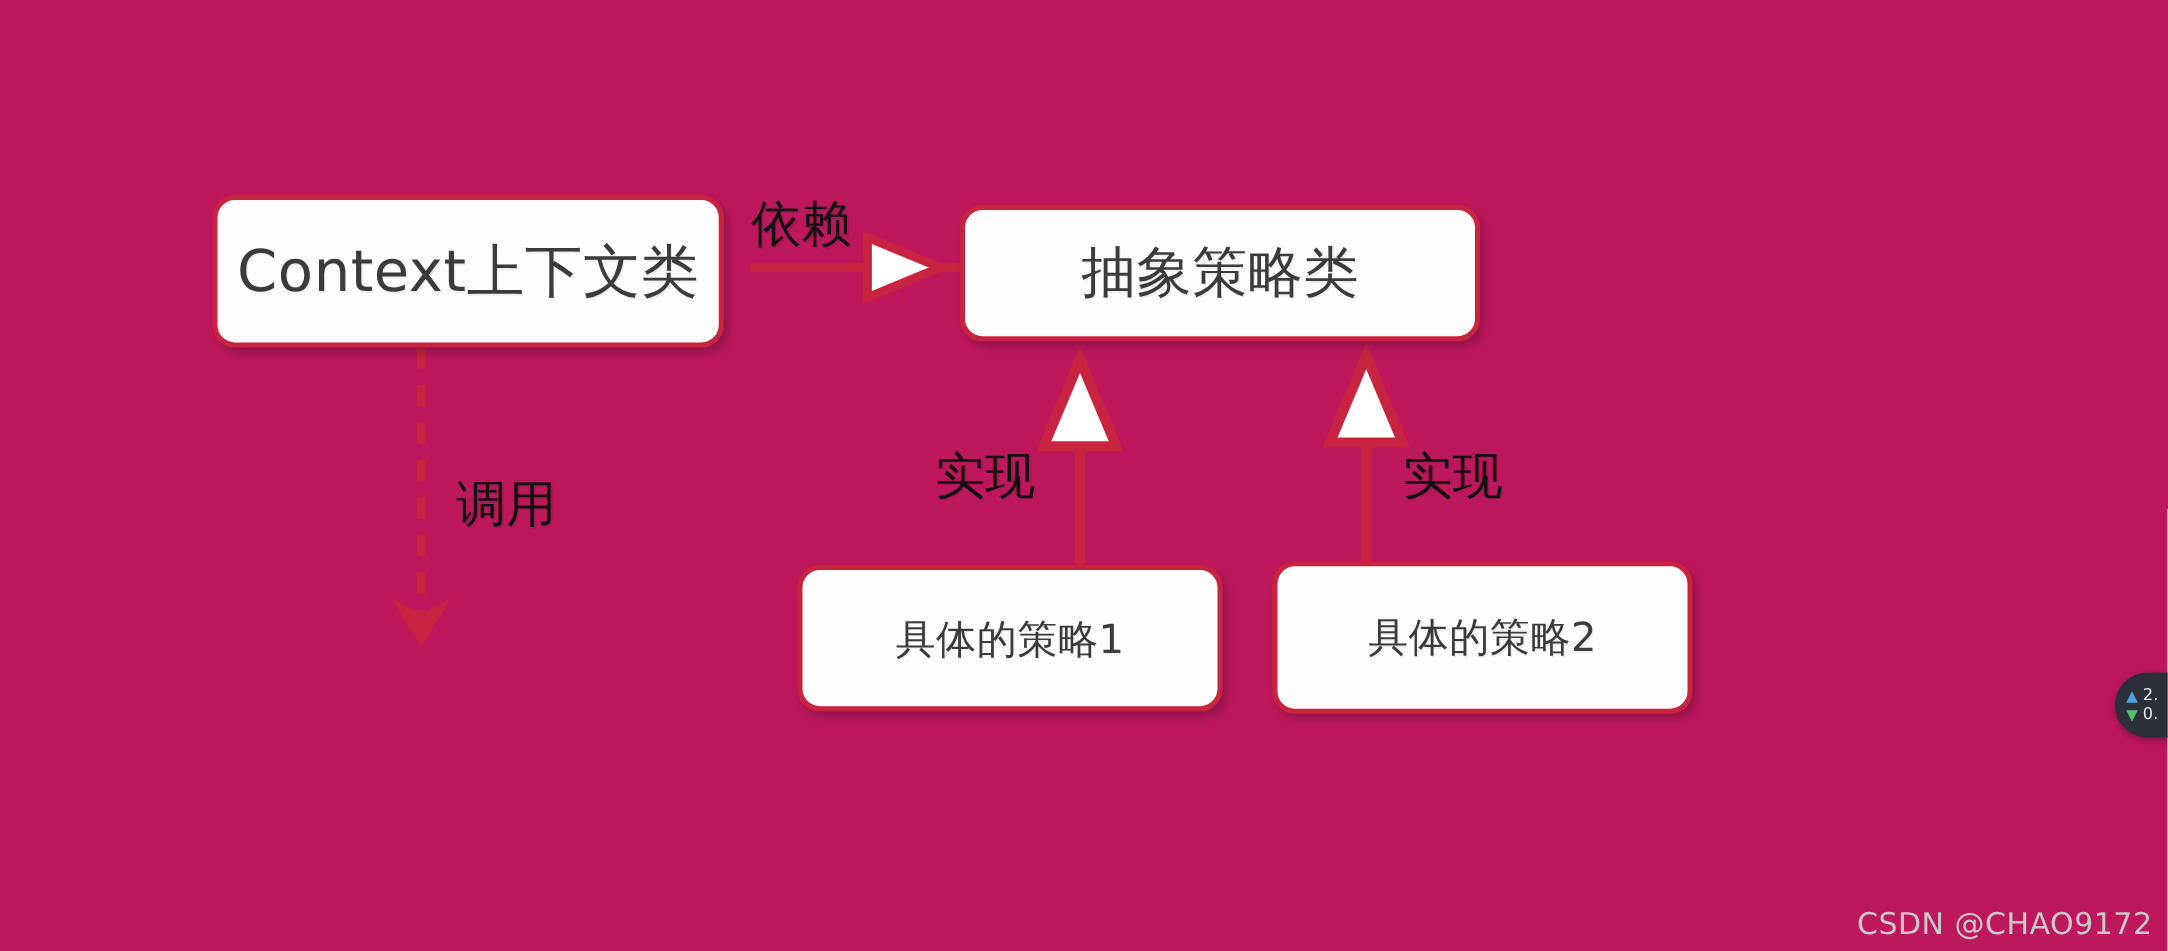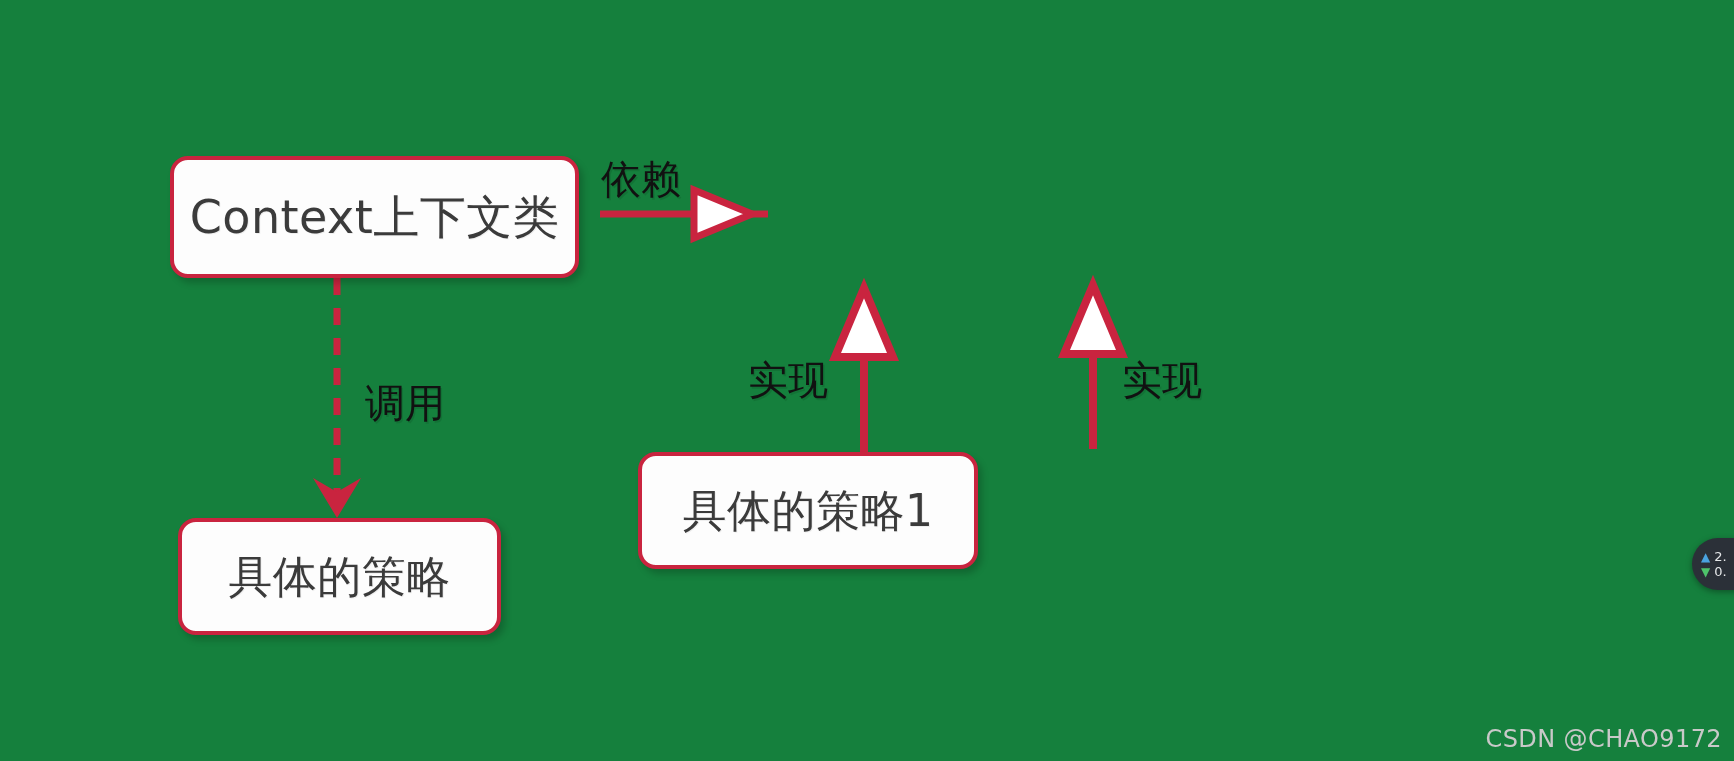--- a/index.html
+++ b/index.html
@@ -13,39 +13,39 @@
     position: relative;
     overflow: hidden;
     font-family: "DejaVu Sans", "Liberation Sans", sans-serif;
   }
 
   #canvas {
     position: absolute;
     left: 0; top: 0;
     width: 1734px;
     height: 761px;
-    background: #15803d;
+    background: #be185d;
   }
 
   
   .node {
     position: absolute;
     box-sizing: border-box;
     background: #fdfdfd;
     border: 4px solid #c9243f;
     border-radius: 18px;
     display: flex;
     align-items: center;
     justify-content: center;
     color: #3a3a3a;
     box-shadow: 4px 5px 7px rgba(0,0,0,0.20);
     z-index: 5;
   }
   .node .node-label {
-    font-size: 44px;
+    font-size: 32px;
     line-height: 1;
     letter-spacing: 0.5px;
     white-space: nowrap;
     color: #3b3b3b;
     text-shadow: 1px 1px 0 rgba(0,0,0,0.06);
   }
 
   #node-context   { left:170px; top:156px; width:409px; height:122px; }
   #node-abstract  { left:768px; top:164px; width:416px; height:109px; }
   #node-concrete  { left:178px; top:518px; width:323px; height:117px; }
@@ -148,29 +148,32 @@
     <g>
       <line x1="1093" y1="449" x2="1093" y2="352" stroke="#c9243f" stroke-width="8" stroke-linecap="butt"></line>
       <path d="M 1093 285 L 1122 354 L 1064 354 Z" fill="#ffffff" stroke="#c9243f" stroke-width="8" stroke-linejoin="miter"></path>
     </g>
   </svg>
 
   <div class="node" id="node-context">
     <span class="node-label">Context上下文类</span>
   </div>
 
+  <div class="node" id="node-abstract">
+    <span class="node-label">抽象策略类</span>
+  </div>
 
-  <div class="node" id="node-concrete">
-    <span class="node-label">具体的策略</span>
-  </div>
 
   <div class="node" id="node-concrete1">
     <span class="node-label">具体的策略1</span>
   </div>
 
+  <div class="node" id="node-concrete2">
+    <span class="node-label">具体的策略2</span>
+  </div>
 
   <div class="edge-label" id="label-depend">依赖</div>
   <div class="edge-label" id="label-call">调用</div>
   <div class="edge-label" id="label-impl1">实现</div>
   <div class="edge-label" id="label-impl2">实现</div>
 
   <div id="watermark">CSDN @CHAO9172</div>
 
   <div id="netspeed">
     <div class="ns-row">

